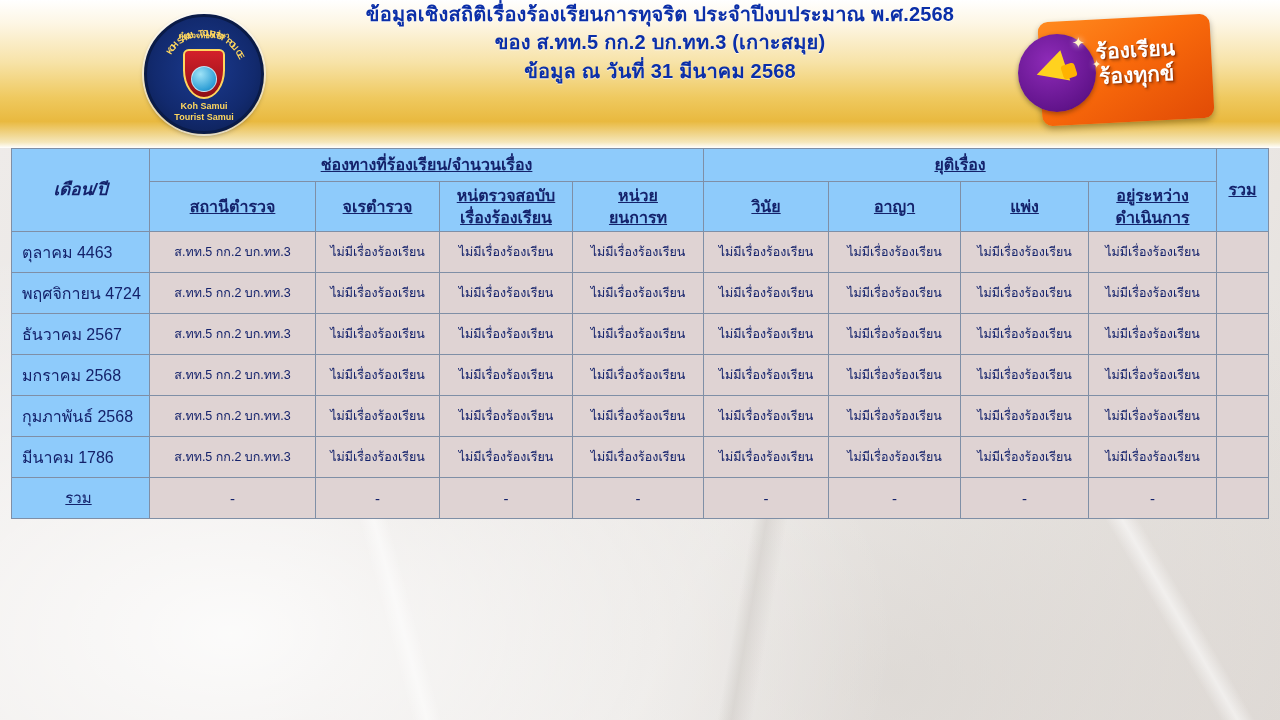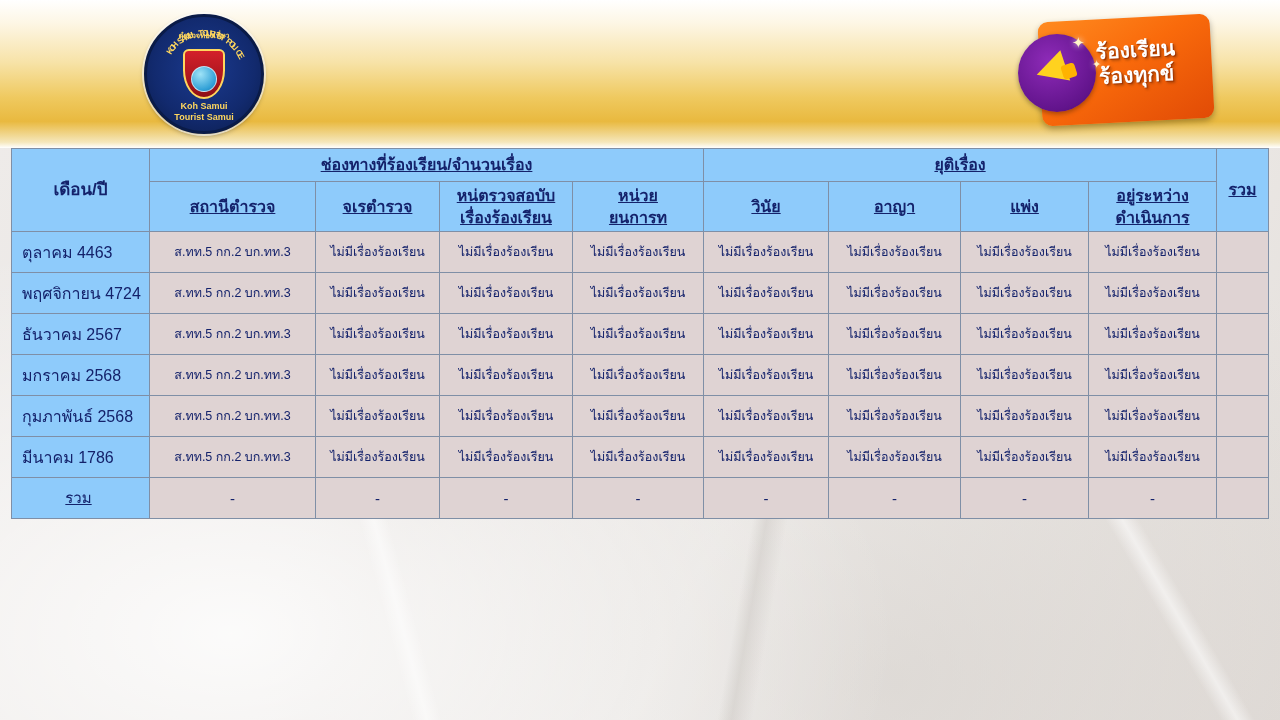--- a/index.html
+++ b/index.html
@@ -201,20 +201,21 @@
     background: #8ecbfb;
     font-size: 16px;
     font-weight: bold;
     text-align: center;
     line-height: 1.35;
     height: 33px;
   }
   thead th .u { text-decoration: underline; text-align: center; }
   th.month-head {
     font-size: 17px;
+    font-style: italic;
   }
   tbody td {
     background: #dfd3d3;
     font-size: 12.5px;
     text-align: center;
     height: 41px;
     color: #1a1a5e;
   }
   tbody td.month {
     background: #8ecbfb;
@@ -283,20 +284,25 @@
           <span style="transform: rotate(-61.3043deg) translate(46px) rotate(90deg);"> </span>
           <span style="transform: rotate(-56.087deg) translate(46px) rotate(90deg);">P</span>
           <span style="transform: rotate(-50.8696deg) translate(46px) rotate(90deg);">O</span>
           <span style="transform: rotate(-45.6522deg) translate(46px) rotate(90deg);">L</span>
           <span style="transform: rotate(-40.4348deg) translate(46px) rotate(90deg);">I</span>
           <span style="transform: rotate(-35.2174deg) translate(46px) rotate(90deg);">C</span>
           <span style="transform: rotate(-30deg) translate(46px) rotate(90deg);">E</span>
         </div>
       </div>
 
+    <div class="title-block">
+      <div class="title-line">ข้อมูลเชิงสถิติเรื่องร้องเรียนการทุจริต ประจำปีงบประมาณ พ.ศ.2568</div>
+      <div class="title-line">ของ ส.ทท.5 กก.2 บก.ทท.3 (เกาะสมุย)</div>
+      <div class="title-line">ข้อมูล ณ วันที่ 31 มีนาคม 2568</div>
+    </div>
 
     <div class="badge">
       <div class="plate"></div>
       <div class="circle"></div>
       <div class="horn"></div>
       <div class="horn-stub"></div>
       <div class="spark" style="left:54px; top:22px;">✦</div>
       <div class="spark" style="left:74px; top:46px; font-size:11px;">✦</div>
       <div class="badge-text">
         <span>ร้องเรียน</span><br>

